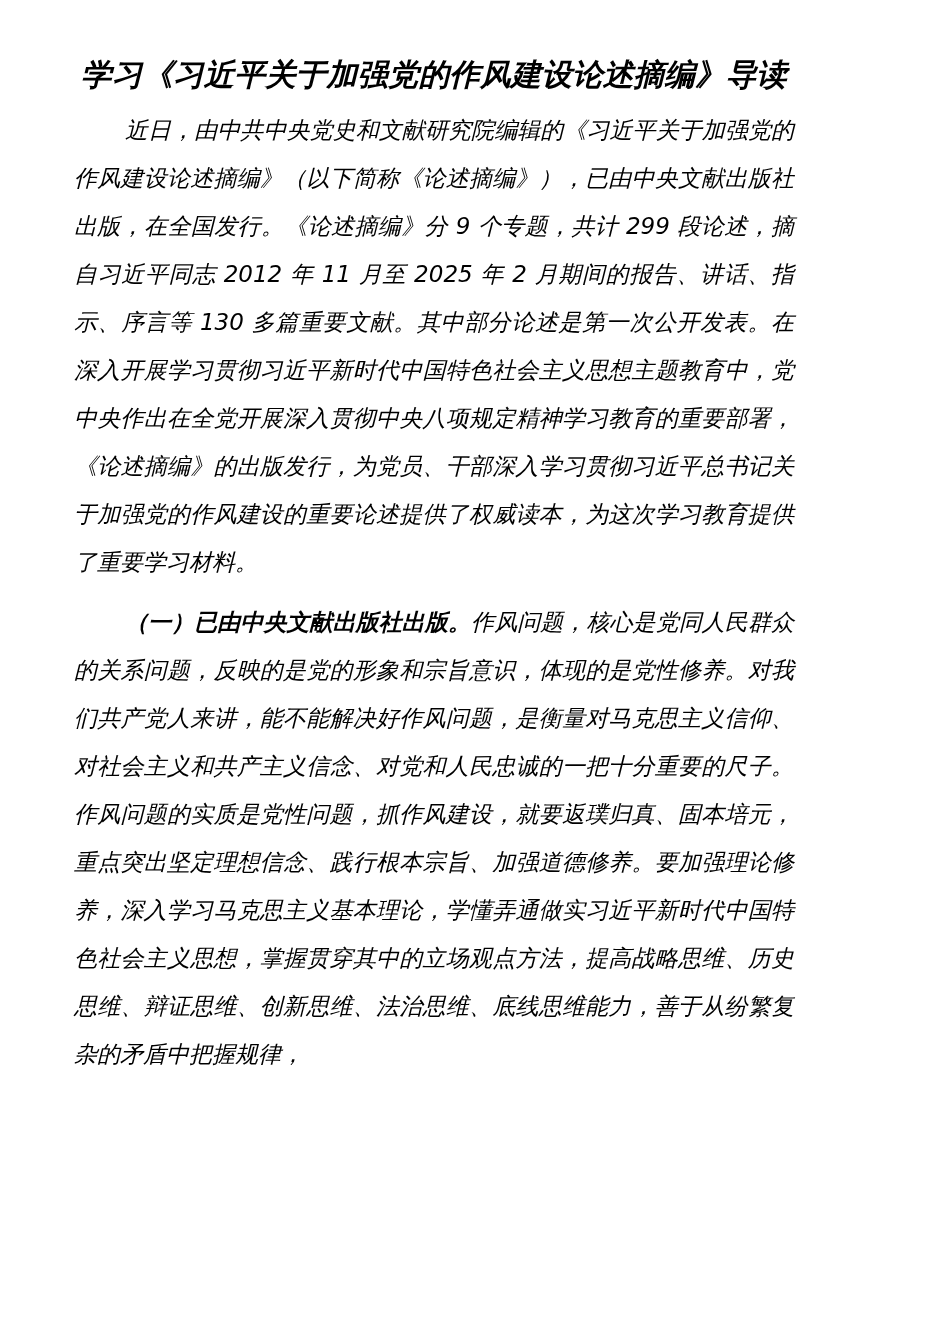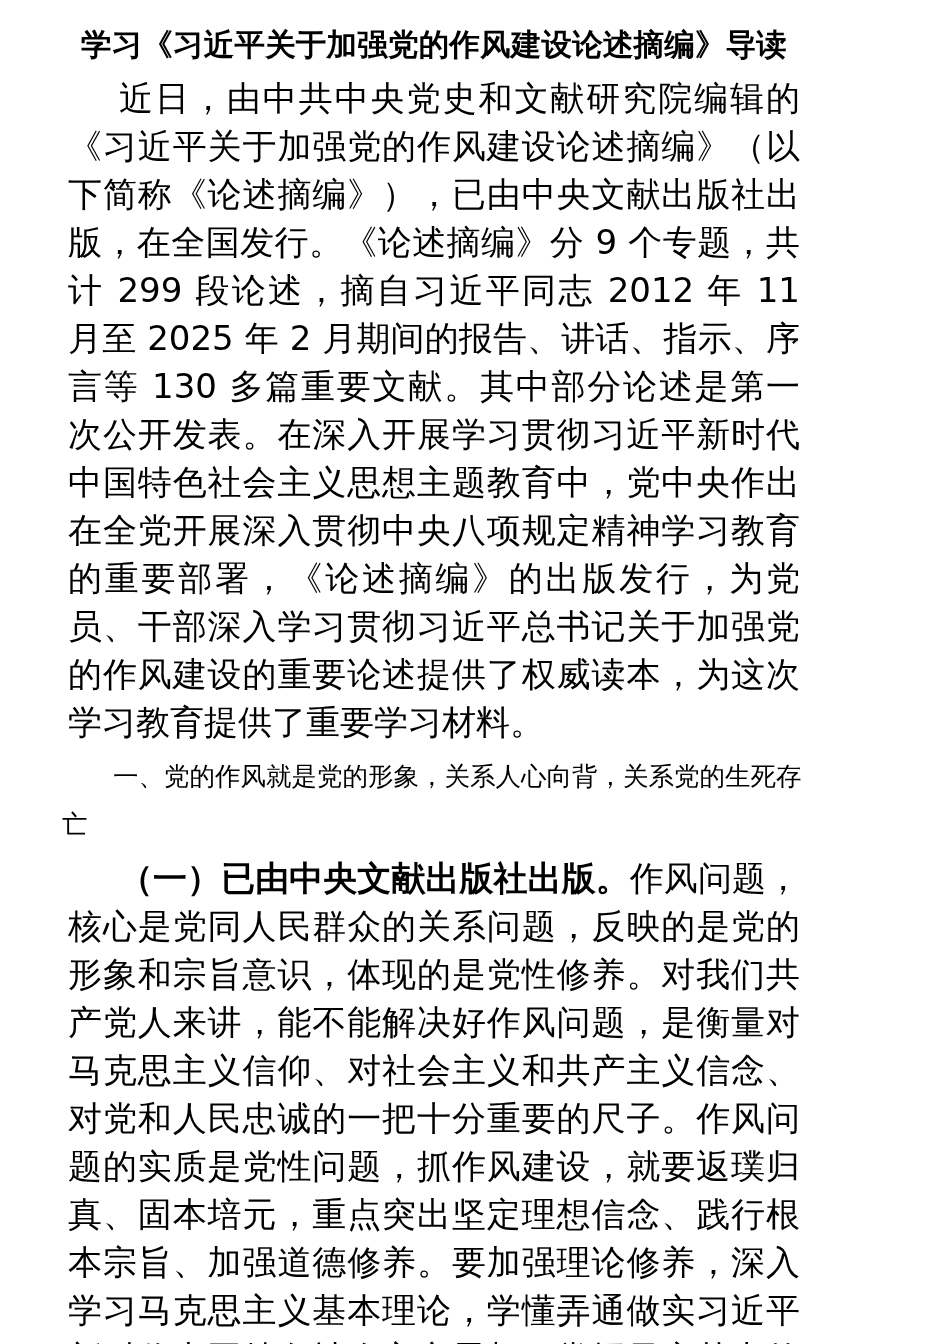--- a/index.html
+++ b/index.html
@@ -11,39 +11,40 @@
     width: 950px;
     height: 1344px;
     font-family: "DejaVu Sans", sans-serif;
     color: #000000;
     overflow: hidden;
   }
   .page {
     width: 868px;
     height: 1344px;
     box-sizing: border-box;
-    padding: 26px 62px 20px 62px;
+    padding: 56px 62px 20px 62px;
     position: relative;
+    font-style: italic;
   }
   .doc-title {
     font-family: "DejaVu Sans", sans-serif;
     font-weight: bold;
     font-size: 30.5px;
     line-height: 1.25;
     text-align: center;
     letter-spacing: 0.2px;
     margin: 0 0 10px 0;
     white-space: nowrap;
   }
   .body-p {
-    font-size: 34px;
+    font-size: 23px;
     line-height: 48px;
     text-align: justify;
     text-justify: inter-ideograph;
-    margin: 6px;
+    margin: 12px;
     letter-spacing: 0px;
   }
   .indent {
     text-indent: 51px;
   }
   .heading-num {
     font-size: 25.5px;
     line-height: 48px;
     text-indent: 51px;
     margin: 0;
@@ -54,18 +55,17 @@
 </style>
 </head>
 <body>
 
 <div class="page">
 
   <h1 class="doc-title">学习《习近平关于加强党的作风建设论述摘编》导读</h1>
 
   <p class="body-p indent">近日，由中共中央党史和文献研究院编辑的《习近平关于加强党的作风建设论述摘编》（以下简称《论述摘编》），已由中央文献出版社出版，在全国发行。《论述摘编》分 9 个专题，共计 299 段论述，摘自习近平同志 2012 年 11 月至 2025 年 2 月期间的报告、讲话、指示、序言等 130 多篇重要文献。其中部分论述是第一次公开发表。在深入开展学习贯彻习近平新时代中国特色社会主义思想主题教育中，党中央作出在全党开展深入贯彻中央八项规定精神学习教育的重要部署，《论述摘编》的出版发行，为党员、干部深入学习贯彻习近平总书记关于加强党的作风建设的重要论述提供了权威读本，为这次学习教育提供了重要学习材料。</p>
 
-  <p class="heading-num">一、党的作风就是党的形象，关系人心向背，关系党的生死存亡</p>
 
 
   <p class="body-p indent"><span class="sub-head">（一）已由中央文献出版社出版。</span><span>作风问题，核心是党同人民群众的关系问题，反映的是党的形象和宗旨意识，体现的是党性修养。对我们共产党人来讲，能不能解决好作风问题，是衡量对马克思主义信仰、对社会主义和共产主义信念、对党和人民忠诚的一把十分重要的尺子。作风问题的实质是党性问题，抓作风建设，就要返璞归真、固本培元，重点突出坚定理想信念、践行根本宗旨、加强道德修养。要加强理论修养，深入学习马克思主义基本理论，学懂弄通做实习近平新时代中国特色社会主义思想，掌握贯穿其中的立场观点方法，提高战略思维、历史思维、辩证思维、创新思维、法治思维、底线思维能力，善于从纷繁复杂的矛盾中把握规律，</span></p>
 
 </div>
 
 </body></html>

